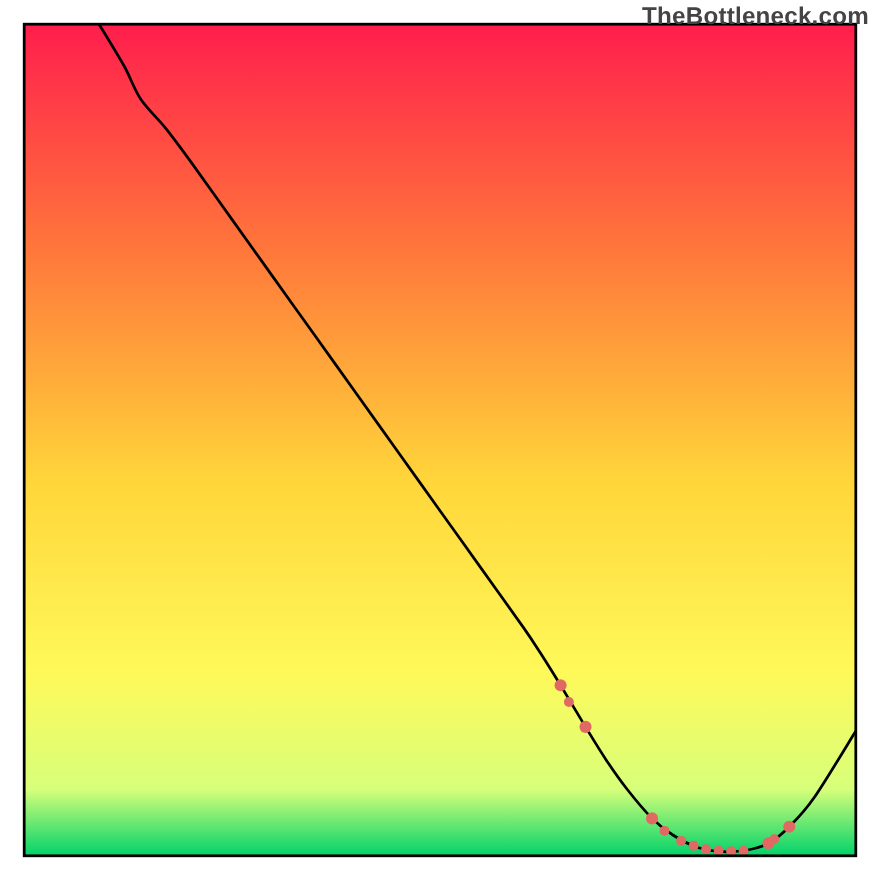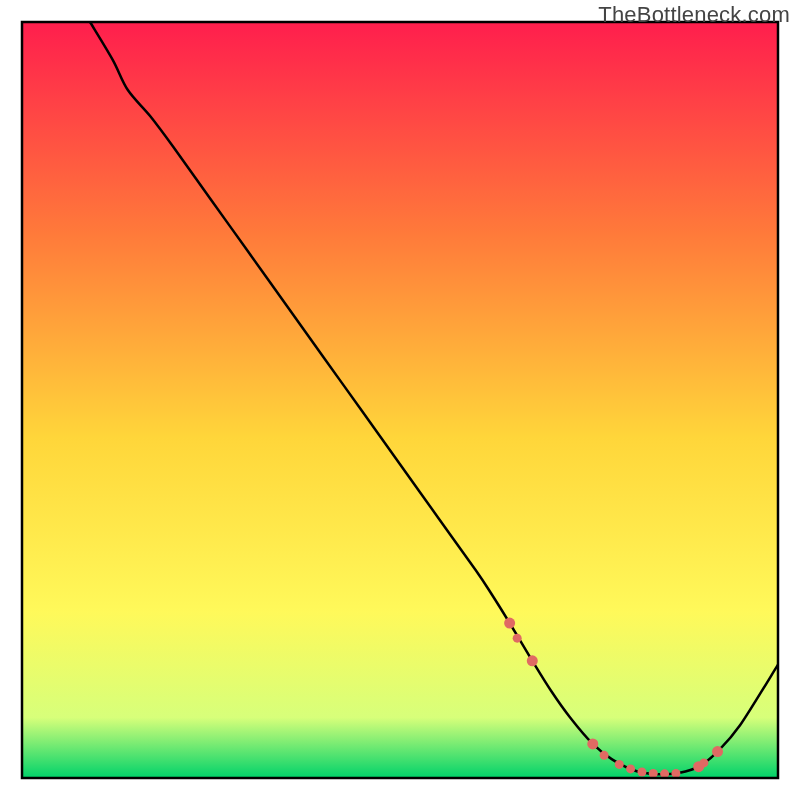--- a/index.html
+++ b/index.html
@@ -16,21 +16,21 @@
     left: 0;
     top: 0;
     width: 800px;
     height: 800px;
   }
   .watermark {
     position: absolute;
     top: 2px;
     right: 10px;
     font-size: 22px;
-    font-weight: 400;
+    font-weight: 700;
     color: #444444;
     letter-spacing: 0.2px;
   }
   svg {
     display: block;
   }
 </style>
 </head>
 <body>
 

